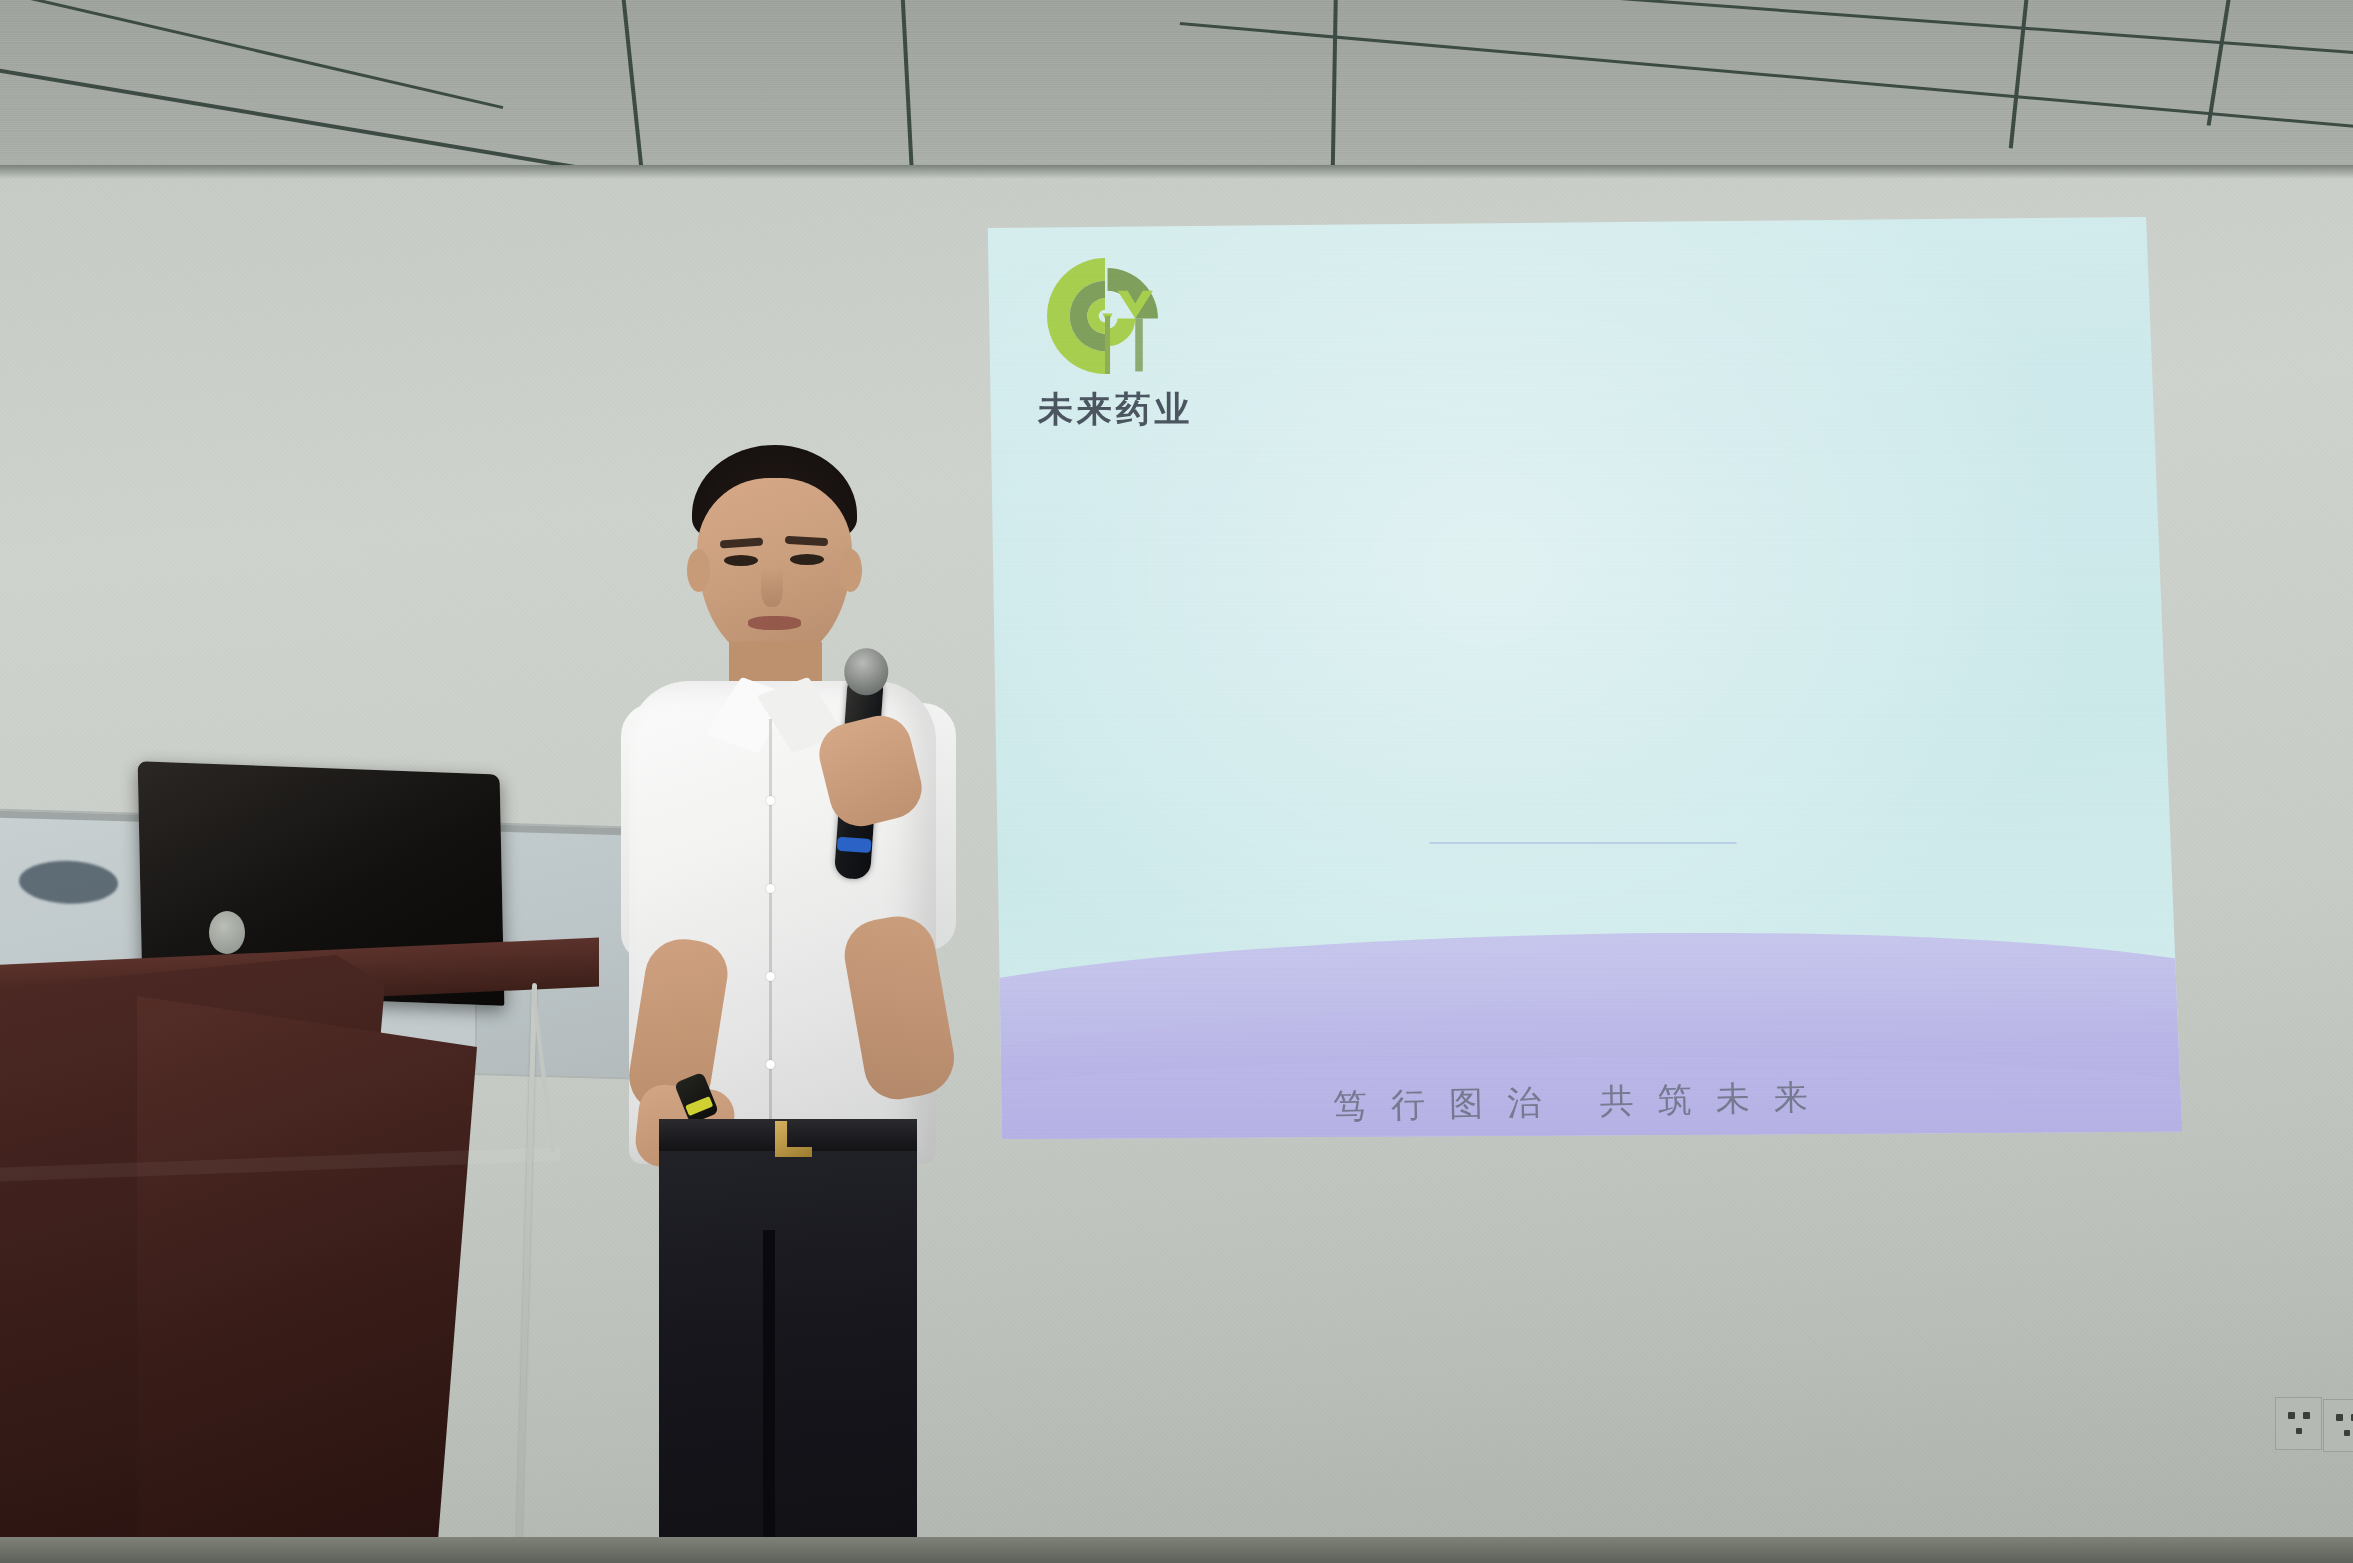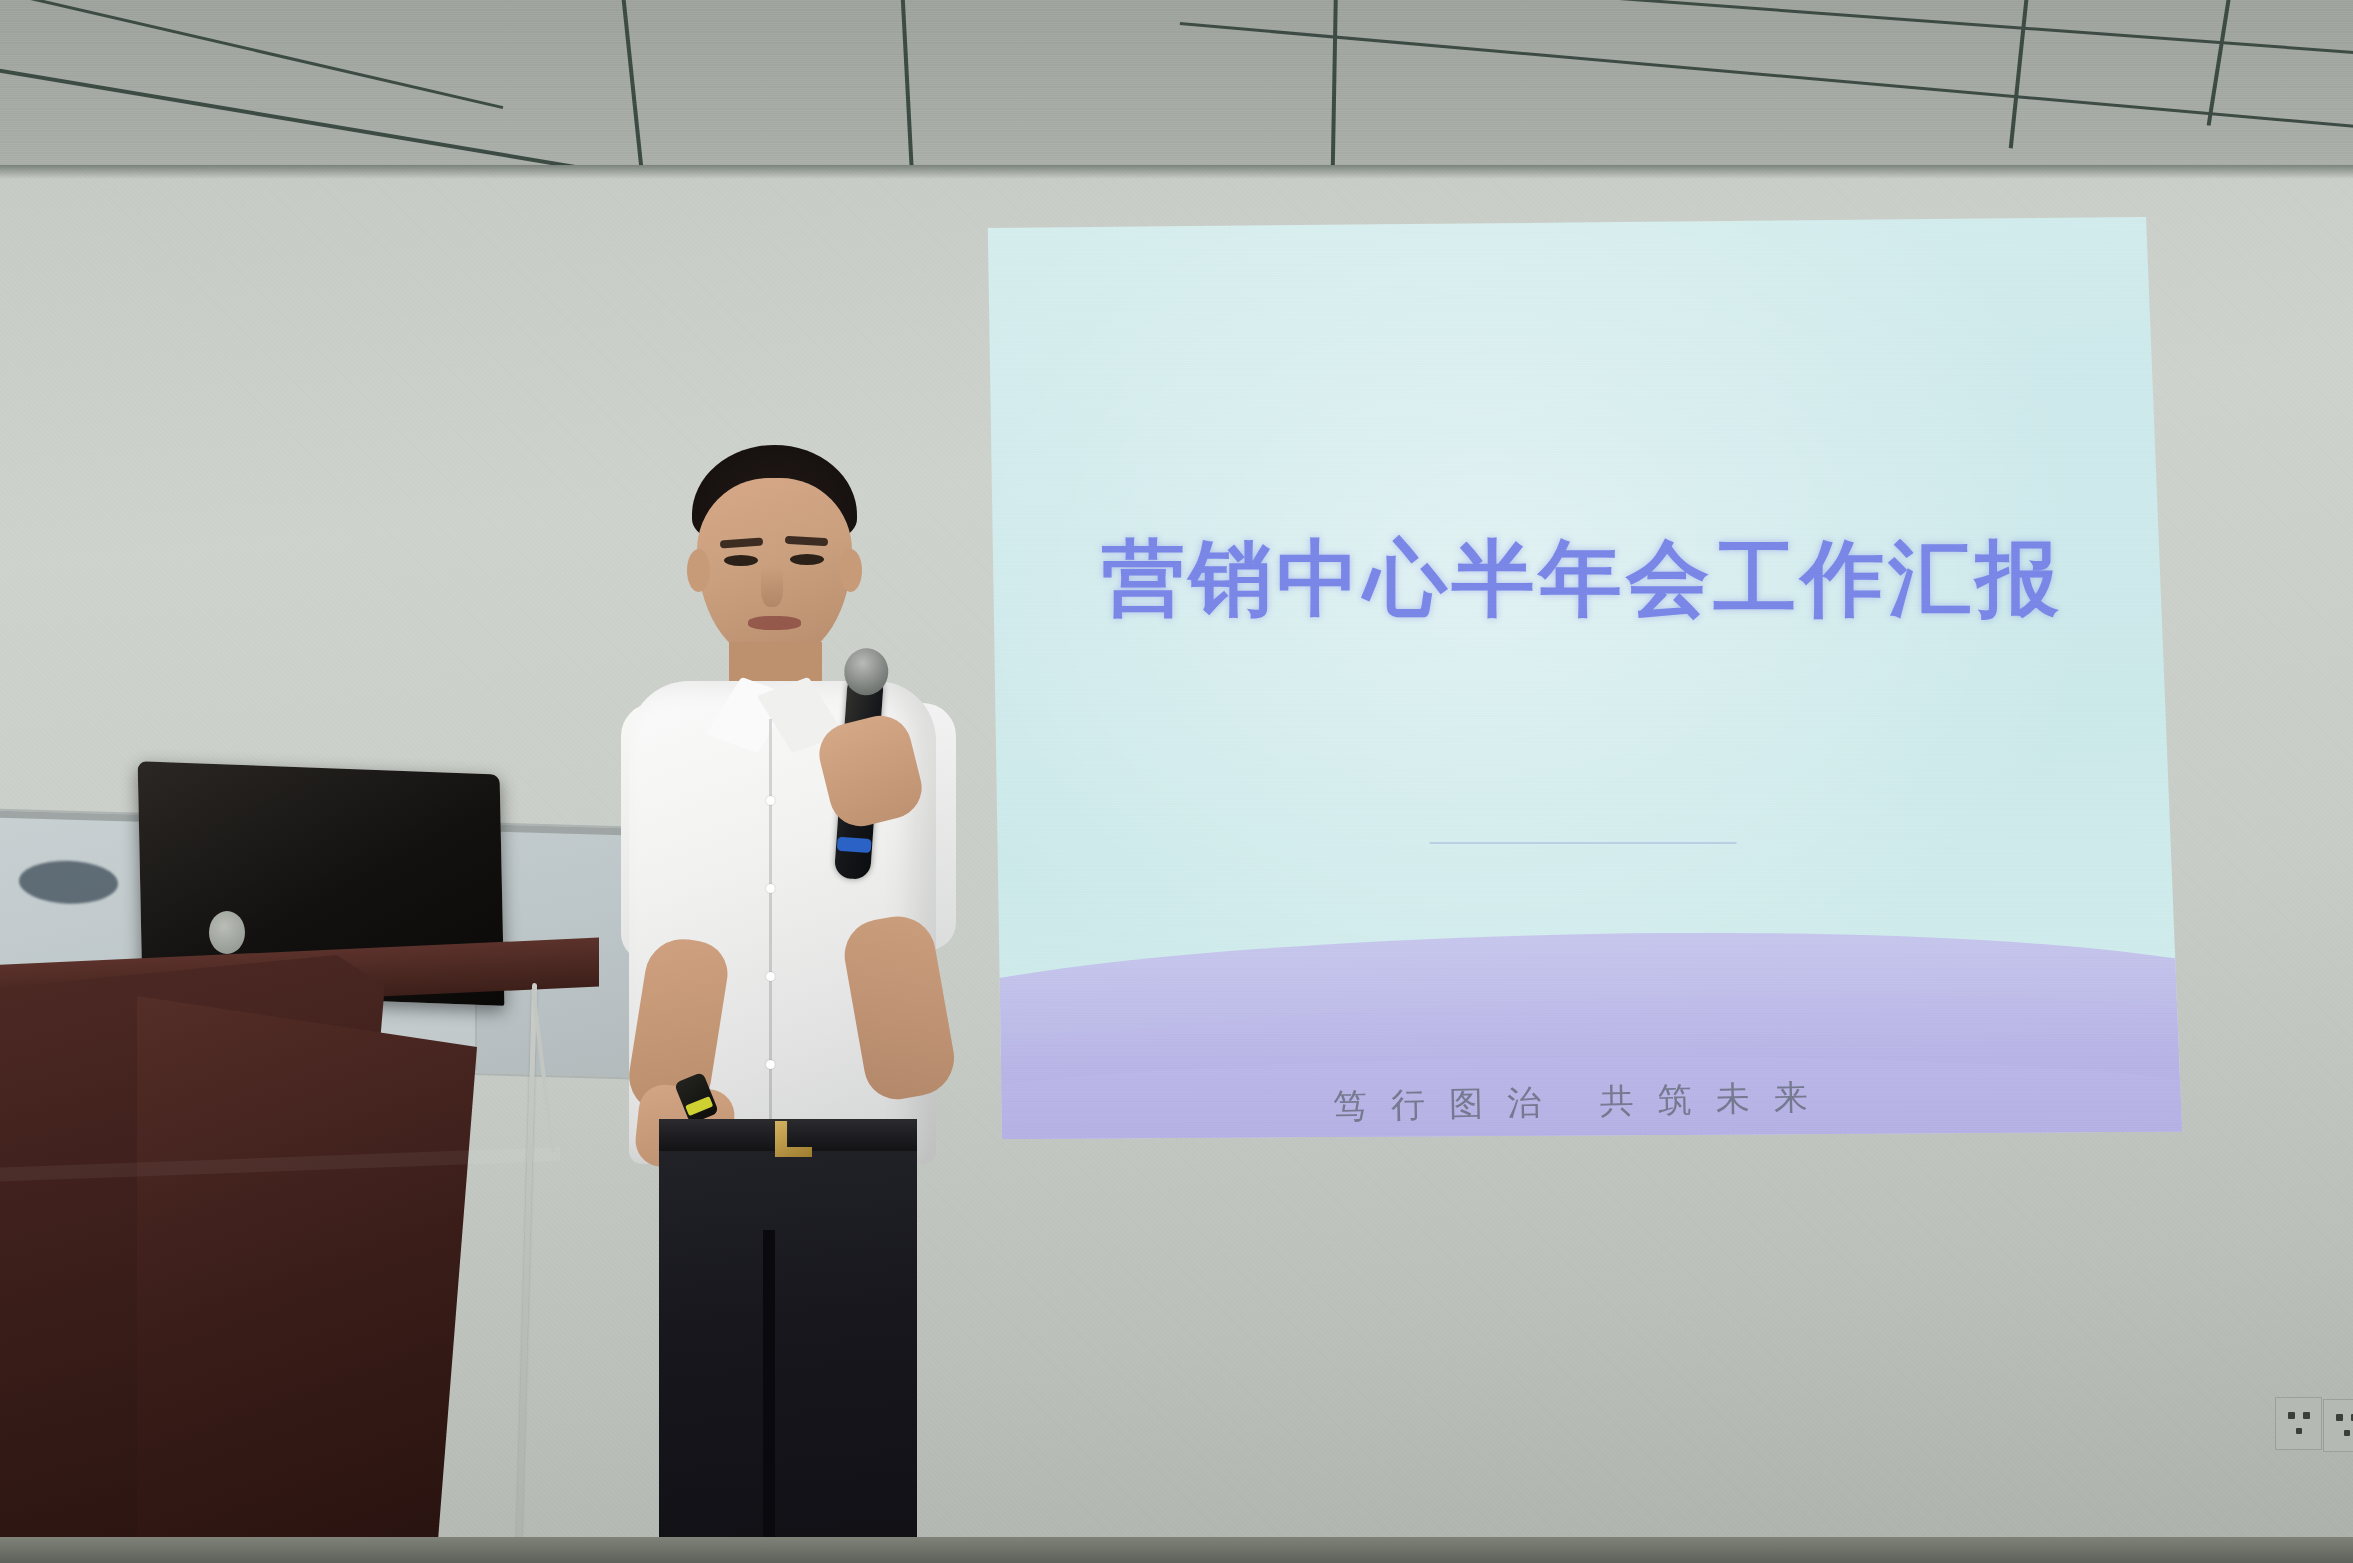--- a/index.html
+++ b/index.html
@@ -227,22 +227,35 @@
 
   <div class="whiteboard">
     <div class="wb-frame-top"></div>
     <div class="wb-smudge"></div>
   </div>
   <div class="whiteboard2"></div>
 
   <div class="screen">
     <div class="screen-glow"></div>
 
-
-    <div class="slide-title">营销中心半年会工作汇报</div>
+    <div class="logo-wrap">
+      <svg class="logo-mark" viewBox="0 0 100 100">
+        <path d="M50 4 A46 46 0 1 0 50 96 L50 78 A28 28 0 1 1 50 22 Z" fill="#a8cf4f"></path>
+        <path d="M50 22 A28 28 0 1 0 50 78 L50 64 A14 14 0 1 1 50 36 Z" fill="#7fa05c"></path>
+        <path d="M50 36 A14 14 0 1 0 50 64 L50 55 A5 5 0 1 1 50 45 Z" fill="#a8cf4f"></path>
+        <path d="M52 12 A40 40 0 0 1 92 52 L74 52 A22 22 0 0 0 52 30 Z" fill="#7fa05c"></path>
+        <path d="M74 52 A22 22 0 0 1 52 74 L52 60 A8 8 0 0 0 60 52 Z" fill="#a8cf4f"></path>
+        <path d="M60 30 L74 52 L88 30 L80 30 L74 40 L68 30 Z" fill="#a8cf4f"></path>
+        <path d="M74 52 L74 94 L80 94 L80 52 Z" fill="#7fa05c" opacity="0.85"></path>
+        <path d="M48 48 L52 56 L56 48 Z" fill="#a8cf4f"></path>
+        <path d="M50 50 L50 96 L54 96 L54 50 Z" fill="#8fae55"></path>
+      </svg>
+      <div class="logo-text">未来药业</div>
+    </div>
+
 
     <div class="sub-rule"></div>
 
     <div class="wave-b"></div>
     <div class="wave-a"></div>
     <div class="wave-c"></div>
     <div class="slogan">笃行图治 共筑未来</div>
 
     <div class="screen-grain"></div>
   </div>

